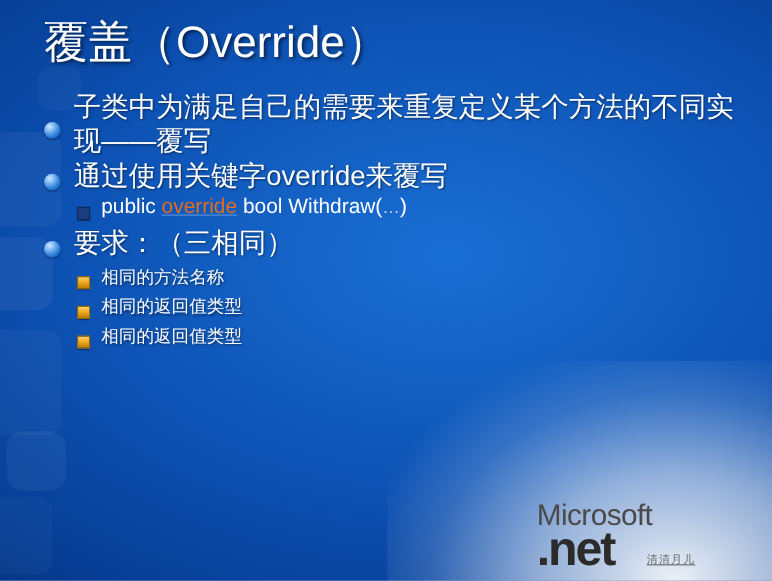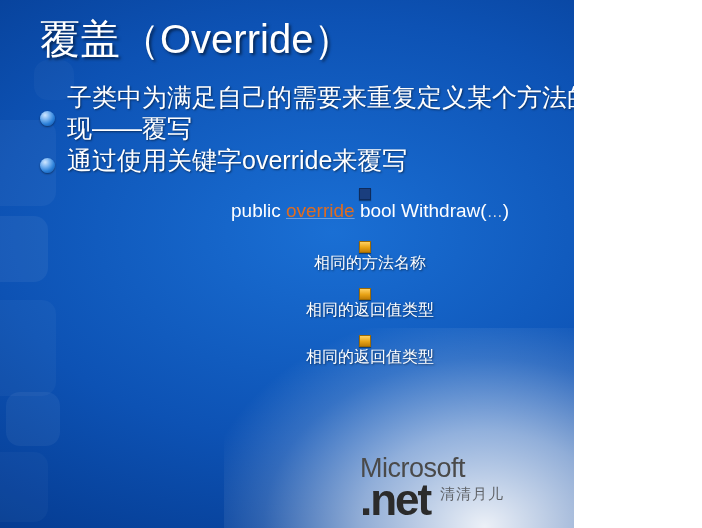--- a/index.html
+++ b/index.html
@@ -8,21 +8,21 @@
   }
   body {
     width: 702px;
     height: 528px;
     overflow: hidden;
     font-family: "Liberation Sans", sans-serif;
   }
 
   #slide {
     position: relative;
-    width: 574px;
+    width: 702px;
     height: 528px;
     background:
       radial-gradient(ellipse 900px 560px at 58% 44%, #1a6fd4 0%, #0d52b4 38%, #063e95 62%, #042c6f 82%, #021c4a 100%);
     overflow: hidden;
   }
 
   
   .deco {
     position: absolute;
     border-radius: 14px;
@@ -132,21 +132,21 @@
   .code .kw {
     color: #e06c1f;
     text-decoration: underline;
     text-decoration-color: rgba(255,255,255,0.35);
   }
   .code .dots {
     color: #d9d9d9;
     font-size: 16px;
   }
 
-  .row.indent2 { padding-left: 30px; flex-direction: column; }
+  .row.indent2 { padding-left: 30px; }
 
   .spacer-sm { height: 4px; }
 
   
   .logo {
     position: absolute;
     right: 14px;
     bottom: 6px;
     width: 200px;
     text-align: left;
@@ -163,24 +163,25 @@
     font-size: 44px;
     font-weight: bold;
     letter-spacing: -2px;
     color: #2b2b2b;
     line-height: 1;
     margin-top: -4px;
   }
   .logo .watermark {
     position: absolute;
     right: 56px;
-    bottom: 18px;
-    font-size: 15px;
+    bottom: 6px;
+    font-size: 10px;
     color: rgba(60,60,60,0.75);
     letter-spacing: 1px;
+    text-decoration: underline;
   }
 </style>
 </head>
 <body>
 
 <div id="slide">
 
   <div class="deco d6"></div>
   <div class="deco d1"></div>
   <div class="deco d2"></div>
@@ -205,20 +206,24 @@
     </div>
 
     <div class="row indent2">
       <span class="b2"></span>
       <span class="code"><span>public </span><span class="kw">override</span><span> bool Withdraw(</span><span class="dots">…</span><span>)</span></span>
     </div>
 
     <div class="spacer-sm"></div>
 
 
+    <div class="row">
+      <span class="b1"></span>
+      <span class="t1">要求：（三相同）</span>
+    </div>
 
     <div class="spacer-sm"></div>
 
     <div class="row indent2">
       <span class="b2g"></span>
       <span class="t2">相同的方法名称</span>
     </div>
 
     <div class="spacer-sm"></div>
 

